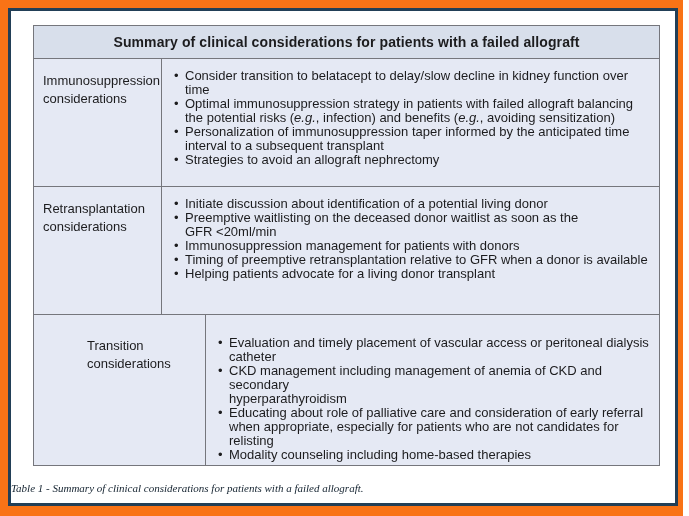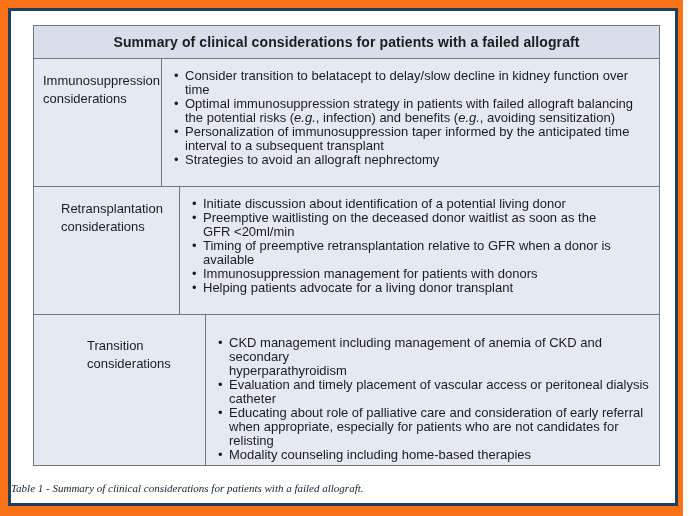--- a/index.html
+++ b/index.html
@@ -42,21 +42,21 @@
     font-size: 14px;
     letter-spacing: 0.1px;
   }
   .row {
     display: flex;
     border-top: 1px solid #75767c;
     box-sizing: border-box;
     background: #e5e9f4;
   }
   .row:nth-of-type(2) { height: 128px; }
-  .row:nth-of-type(3) { height: 128px; padding-left: 18px; }
+  .row:nth-of-type(3) { height: 128px; }
   .row:nth-of-type(4) { height: 151px; padding-left: 44px; }
   .label-cell {
     width: 128px;
     box-sizing: border-box;
     border-right: 1px solid #75767c;
     padding: 13px 8px 0 9px;
     font-size: 13px;
     line-height: 18px;
   }
   .row:nth-of-type(4) .label-cell { padding-top: 22px; }
@@ -120,35 +120,35 @@
   </div>
 
   <div class="row">
     <div class="label-cell">
       <span class="row-label">Retransplantation considerations</span>
     </div>
     <div class="content-cell">
       <ul class="bullets">
               <li><span>Initiate discussion about identification of a potential living donor</span></li>
               <li><span>Preemptive waitlisting on the deceased donor waitlist as soon as the</span><br><span>GFR &lt;20ml/min</span></li>
+              <li><span>Immunosuppression management for patients with donors</span></li>
               <li><span>Timing of preemptive retransplantation relative to GFR when a donor is available</span></li>
-              <li><span>Immunosuppression management for patients with donors</span></li>
               <li><span>Helping patients advocate for a living donor transplant</span></li>
             </ul>
     </div>
   </div>
 
   <div class="row">
     <div class="label-cell">
       <span class="row-label">Transition considerations</span>
     </div>
     <div class="content-cell">
       <ul class="bullets">
+              <li><span>Evaluation and timely placement of vascular access or peritoneal dialysis</span><br><span>catheter</span></li>
               <li><span>CKD management including management of anemia of CKD and secondary</span><br><span>hyperparathyroidism</span></li>
-              <li><span>Evaluation and timely placement of vascular access or peritoneal dialysis</span><br><span>catheter</span></li>
               <li><span>Educating about role of palliative care and consideration of early referral</span><br><span>when appropriate, especially for patients who are not candidates for relisting</span></li>
               <li><span>Modality counseling including home-based therapies</span></li>
             </ul>
     </div>
   </div>
 </div>
     <div class="caption">
       <span>Table 1 - Summary of clinical considerations for patients with a failed allograft.</span>
     </div>
   </div>

